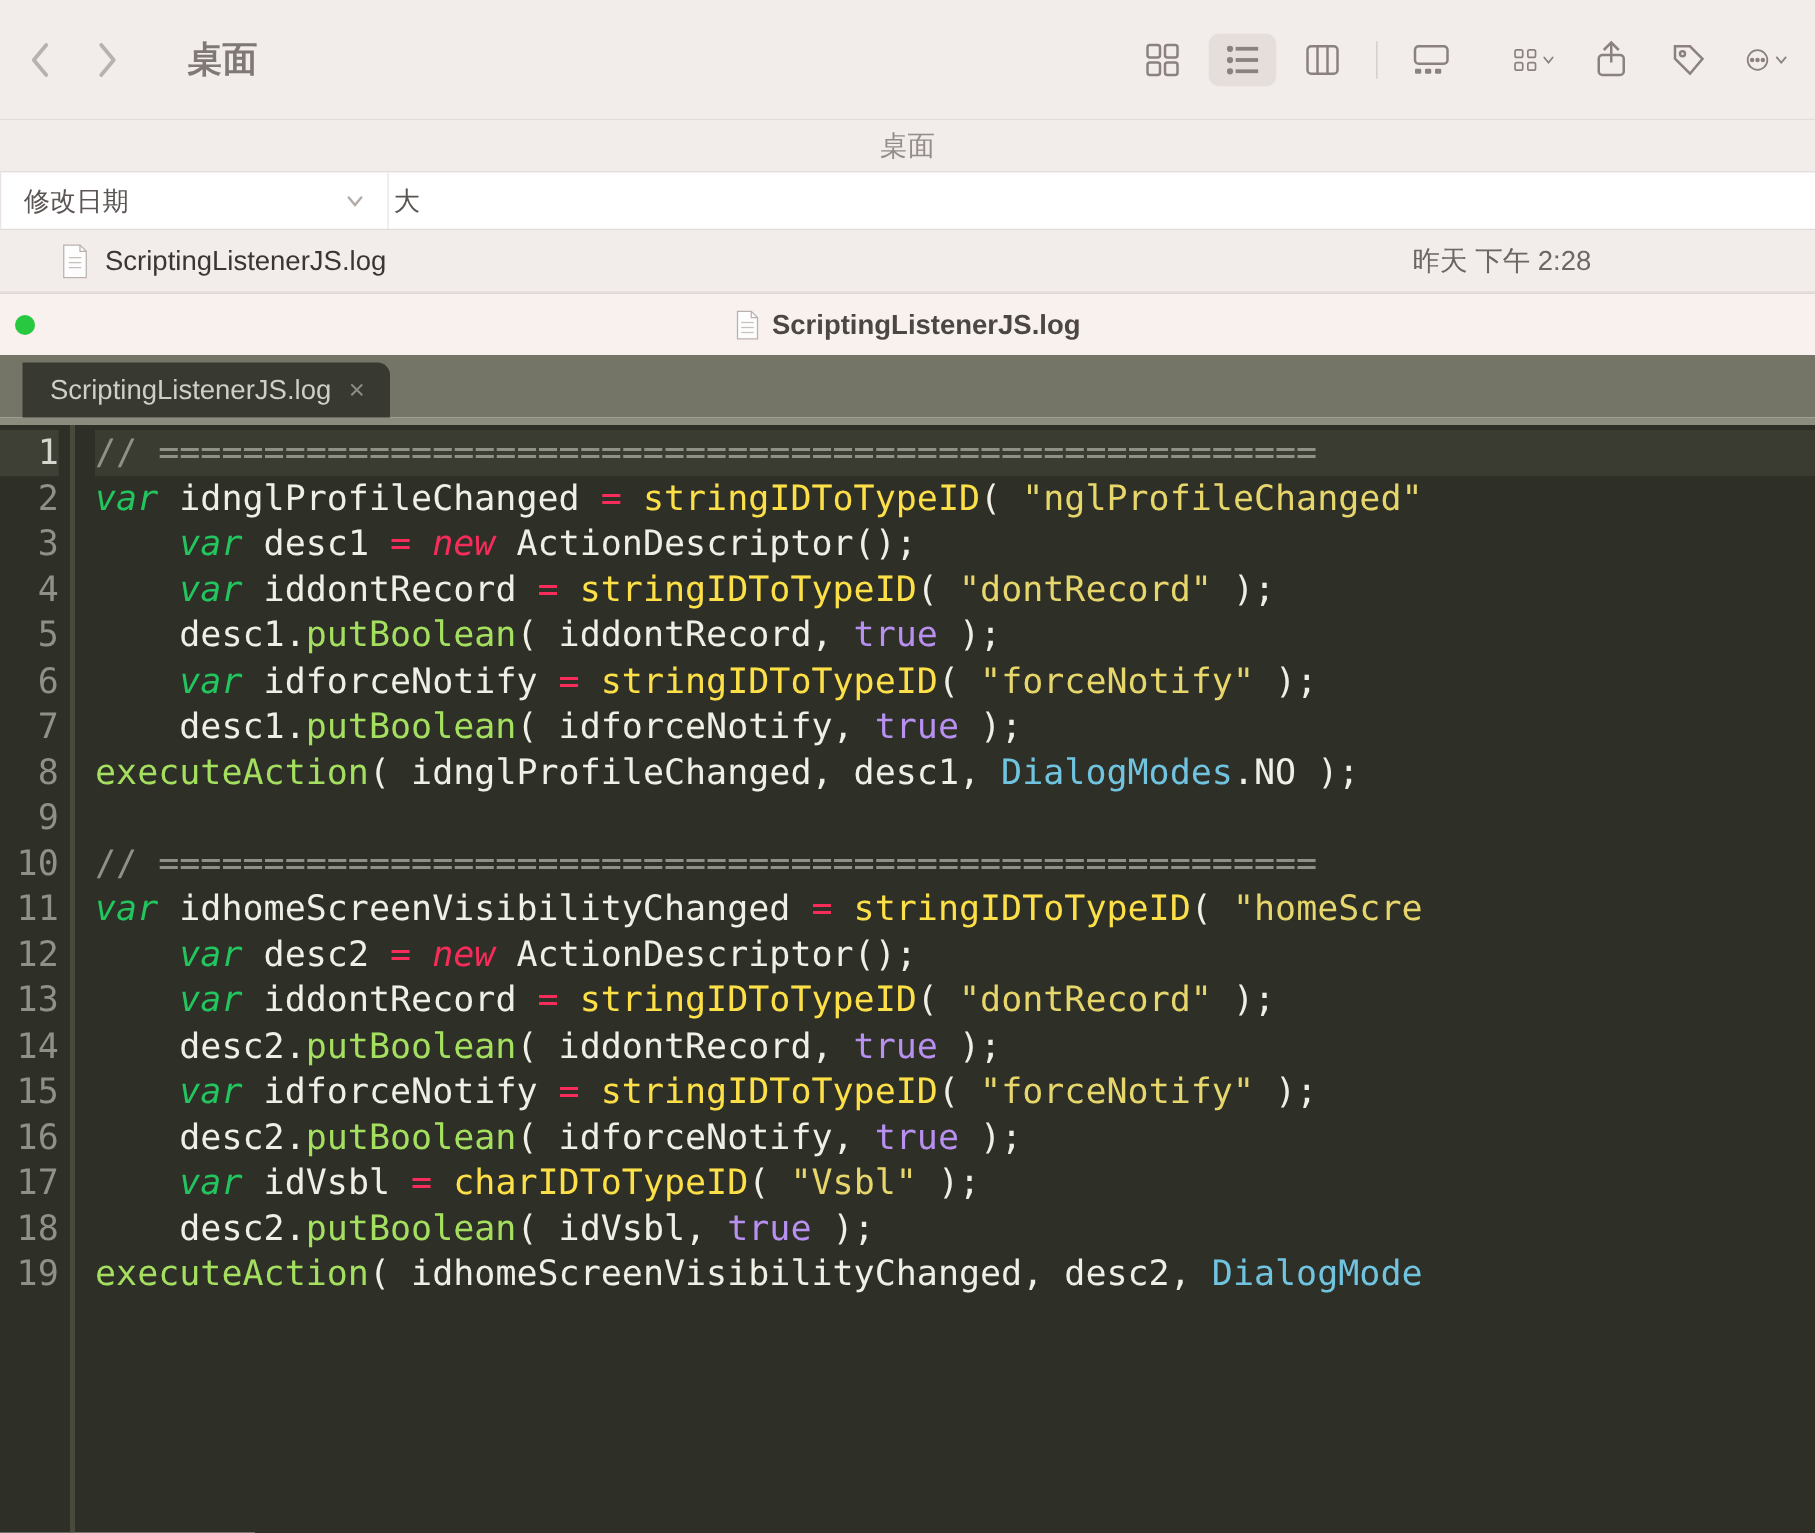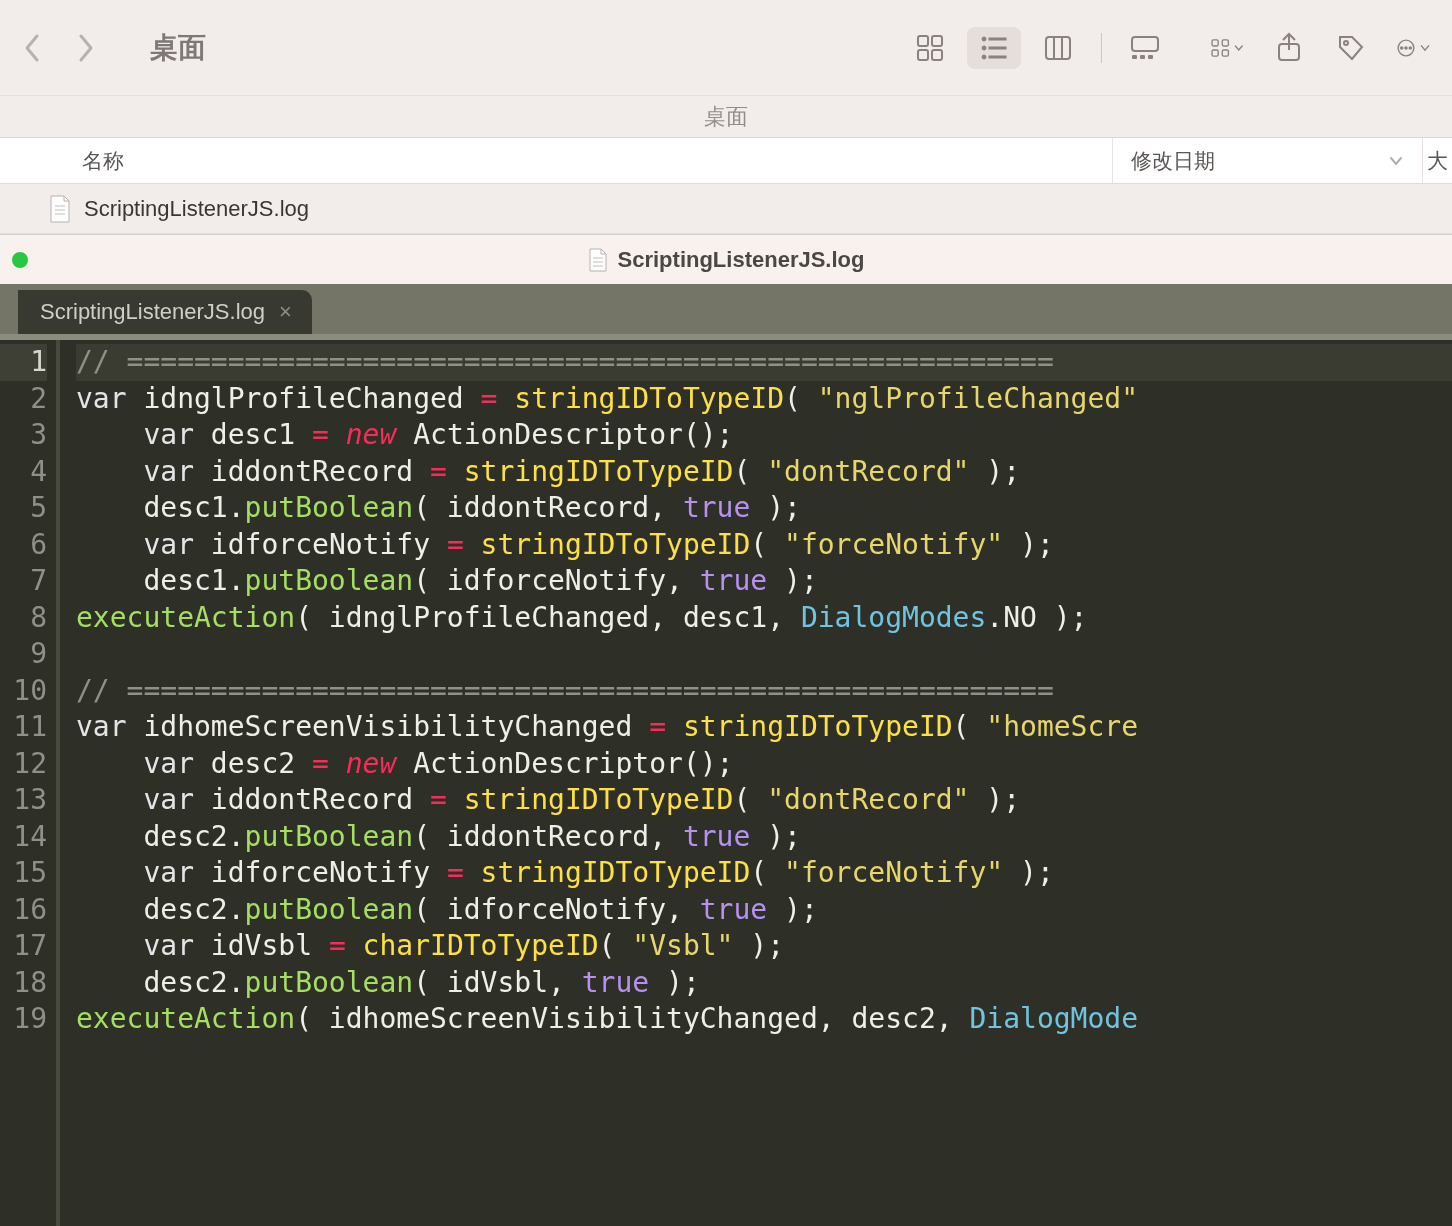--- a/index.html
+++ b/index.html
@@ -99,21 +99,21 @@
   }
   .gutter .ln { display:block; height:36.5px; }
   .gutter .ln.current { background:#3e4036; color:#d6d6cf; }
   .code {
     padding-left: 18px; padding-top:4px; white-space: pre; color:#efefe6;
     flex:1; overflow:hidden;
   }
   .cl { display:block; height:36.5px; }
   .cl.current { background:#3a3c31; }
   .tok-comment { color:#8f9088; }
-  .tok-kw { color:#e5e5e5; }
+  .tok-kw { color:#22c55e; font-style:italic; }
   .tok-op { color:#f72c5b; }
   .tok-new { color:#f72c5b; font-style:italic;text-align:right; }
   .tok-fn { color:#fde047; }
   .tok-call { color:#a4df60;text-align:center; }
   .tok-str { color:#e6d66b; }
   .tok-bool { color:#b790f0; }
   .tok-type { color:#71c4e0; }
   .tok-plain { color:#efefe6;margin-top:10px; }
 
   svg { display:block; }
@@ -212,21 +212,20 @@
       </span>
     </div>
   </div>
 </div>
 
 <div class="finder-pathbar">
   <span>桌面</span>
 </div>
 
 <div class="finder-header">
-  <div class="col-name">名称</div>
   <div class="col-date-wrap">
     <span class="col-date">修改日期</span>
     <span class="chev">
       <svg width="16" height="16" viewBox="0 0 16 16">
           <polyline points="3,5 8,11 13,5" fill="none" stroke="currentColor" stroke-width="2" stroke-linecap="round"></polyline>
         </svg>
     </span>
   </div>
   <div class="col-size">大</div>
 </div>
@@ -235,20 +234,21 @@
   <span class="file-icon">
     <svg width="24" height="28" viewBox="0 0 24 28">
         <path d="M3 1 L16 1 L21 6 L21 27 L3 27 Z" fill="#fdfdfd" stroke="#b9b1ae" stroke-width="1"></path>
         <path d="M16 1 L16 6 L21 6" fill="none" stroke="#b9b1ae"></path>
         <line x1="7" y1="11" x2="17" y2="11" stroke="#c7c0bd"></line>
         <line x1="7" y1="15" x2="17" y2="15" stroke="#c7c0bd"></line>
         <line x1="7" y1="19" x2="17" y2="19" stroke="#c7c0bd"></line>
       </svg>
   </span>
   <span style="flex:1">ScriptingListenerJS.log</span>
+  <span class="row-date">昨天 下午 2:28</span>
   <span class="row-size"></span>
 </div>
 
 <div class="editor-titlebar">
   <div class="traffic">
     <span class="traffic-dot green"></span>
   </div>
   <div class="editor-titlebar-center">
     <span>
       <svg width="20" height="24" viewBox="0 0 20 24">

